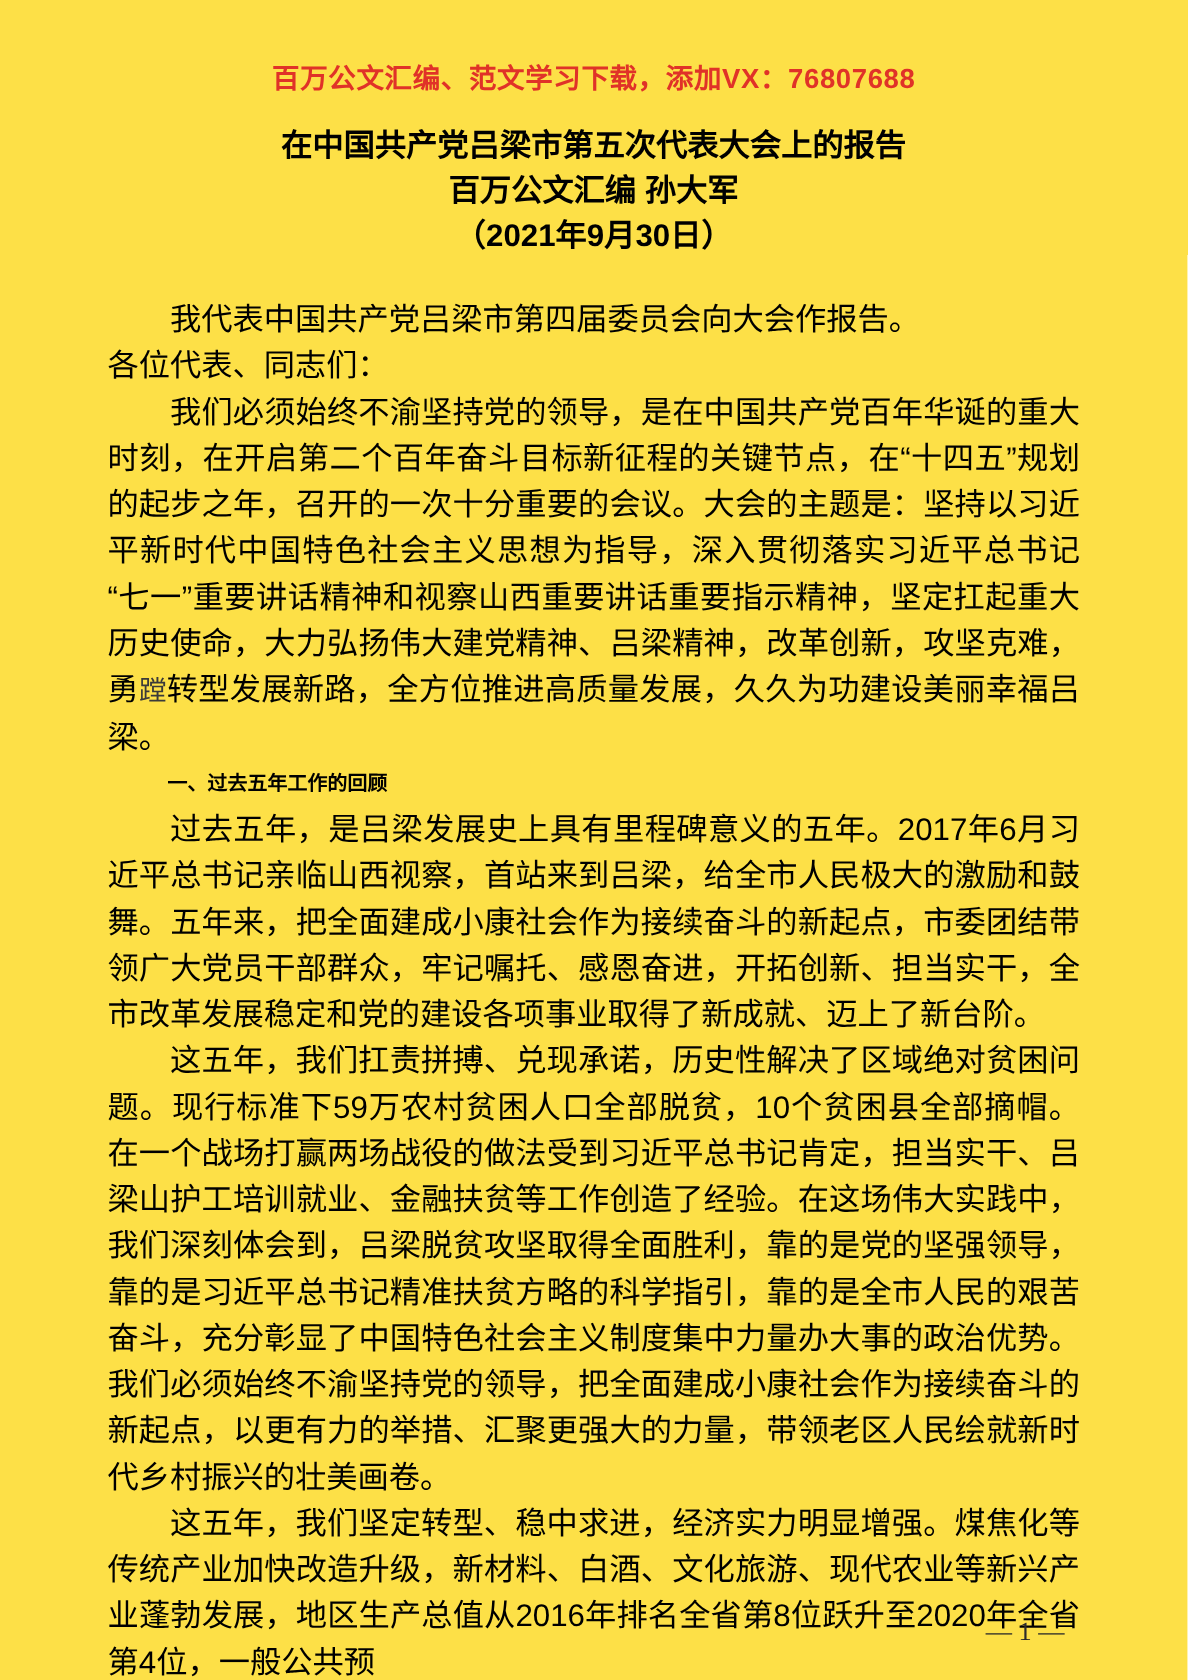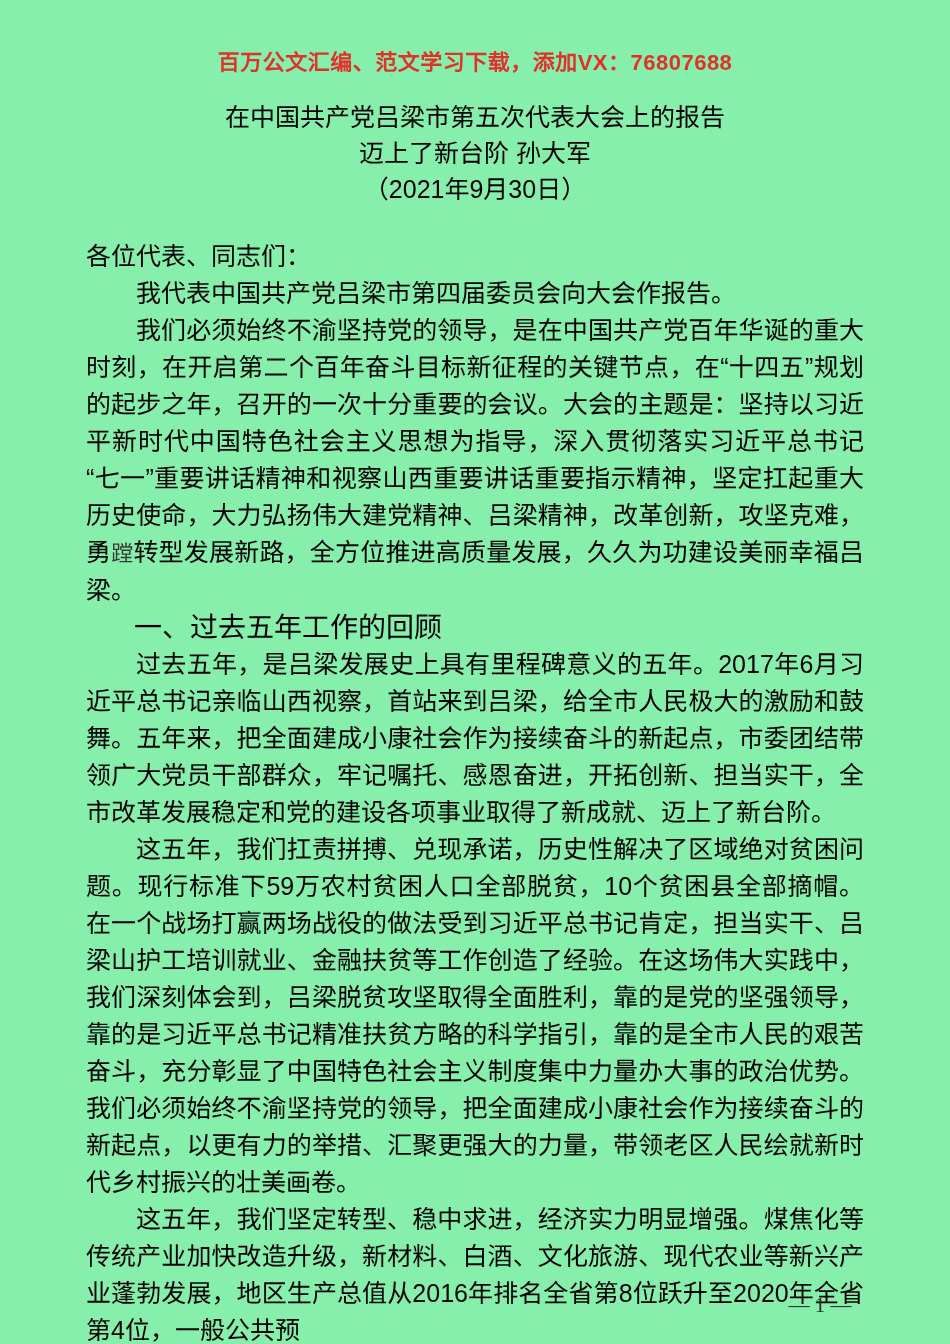--- a/index.html
+++ b/index.html
@@ -7,21 +7,21 @@
     margin: 0;
     padding: 0;
     background: #ffffff;
   }
 
   .page {
     position: relative;
     width: 950px;
     height: 1344px;
     margin: 0 auto;
-    background: #86efac;
+    background: #fde047;
     overflow: hidden;
     font-family: "Liberation Sans", "DejaVu Sans", sans-serif;
     color: #000000;
     box-sizing: border-box;
   }
 
   
   .promo-header {
     position: absolute;
     top: 44px;
@@ -39,21 +39,21 @@
   .title-block {
     position: absolute;
     top: 100px;
     left: 0;
     width: 950px;
     text-align: center;
   }
   .title-line {
     font-size: 25px;
     line-height: 34px;
-    font-weight: normal;
+    font-weight: bold;
     white-space: nowrap;
   }
   .title-line.byline {
     margin-top: 2px;
   }
   .title-line.dateline {
     margin-top: 2px;
     text-align: center;
   }
 
@@ -74,25 +74,25 @@
     letter-spacing: 0;
     word-break: break-all;
   }
   .para.salutation {
     text-indent: 0;
   }
   .para.indent {
     text-indent: 50px;
   }
   .heading {
-    font-size: 28px;
+    font-size: 16px;
     line-height: 37px;
     text-indent: 48px;
     margin: 0;
-    font-weight: normal;
+    font-weight: bold;
   }
 
   
   .fallback-glyph {
     font-family: "DejaVu Sans", sans-serif;
     font-size: 22px;
     color: #3a3a3a;
   }
 
   
@@ -116,29 +116,29 @@
 </style>
 </head>
 <body>
 
 <div class="page">
 
   <div class="promo-header">百万公文汇编、范文学习下载，添加VX：76807688</div>
 
   <div class="title-block">
     <div class="title-line">在中国共产党吕梁市第五次代表大会上的报告</div>
-    <div class="title-line byline">迈上了新台阶 孙大军</div>
+    <div class="title-line byline">百万公文汇编 孙大军</div>
     <div class="title-line dateline">（2021年9月30日）</div>
   </div>
 
   <div class="body-area">
 
+    <p class="para indent">我代表中国共产党吕梁市第四届委员会向大会作报告。</p>
+
     <p class="para salutation">各位代表、同志们：</p>
-
-    <p class="para indent">我代表中国共产党吕梁市第四届委员会向大会作报告。</p>
 
     <p class="para indent"><span>我们必须始终不渝坚持党的领导，是在中国共产党百年华诞的重大时刻，在开启第二个百年奋斗目标新征程的关键节点，在“十四五”规划的起步之年，召开的一次十分重要的会议。大会的主题是：坚持以习近平新时代中国特色社会主义思想为指导，深入贯彻落实习近平总书记“七一”重要讲话精神和视察山西重要讲话重要指示精神，坚定扛起重大历史使命，大力弘扬伟大建党精神、吕梁精神，改革创新，攻坚克难，勇</span><span class="fallback-glyph">蹚</span><span>转型发展新路，全方位推进高质量发展，久久为功建设美丽幸福吕梁。</span></p>
 
     <p class="heading">一、过去五年工作的回顾</p>
 
     <p class="para indent">过去五年，是吕梁发展史上具有里程碑意义的五年。2017年6月习近平总书记亲临山西视察，首站来到吕梁，给全市人民极大的激励和鼓舞。五年来，把全面建成小康社会作为接续奋斗的新起点，市委团结带领广大党员干部群众，牢记嘱托、感恩奋进，开拓创新、担当实干，全市改革发展稳定和党的建设各项事业取得了新成就、迈上了新台阶。</p>
 
     <p class="para indent">这五年，我们扛责拼搏、兑现承诺，历史性解决了区域绝对贫困问题。现行标准下59万农村贫困人口全部脱贫，10个贫困县全部摘帽。在一个战场打赢两场战役的做法受到习近平总书记肯定，担当实干、吕梁山护工培训就业、金融扶贫等工作创造了经验。在这场伟大实践中，我们深刻体会到，吕梁脱贫攻坚取得全面胜利，靠的是党的坚强领导，靠的是习近平总书记精准扶贫方略的科学指引，靠的是全市人民的艰苦奋斗，充分彰显了中国特色社会主义制度集中力量办大事的政治优势。我们必须始终不渝坚持党的领导，把全面建成小康社会作为接续奋斗的新起点，以更有力的举措、汇聚更强大的力量，带领老区人民绘就新时代乡村振兴的壮美画卷。</p>
 
     <p class="para indent">这五年，我们坚定转型、稳中求进，经济实力明显增强。煤焦化等传统产业加快改造升级，新材料、白酒、文化旅游、现代农业等新兴产业蓬勃发展，地区生产总值从2016年排名全省第8位跃升至2020年全省第4位，一般公共预</p>

